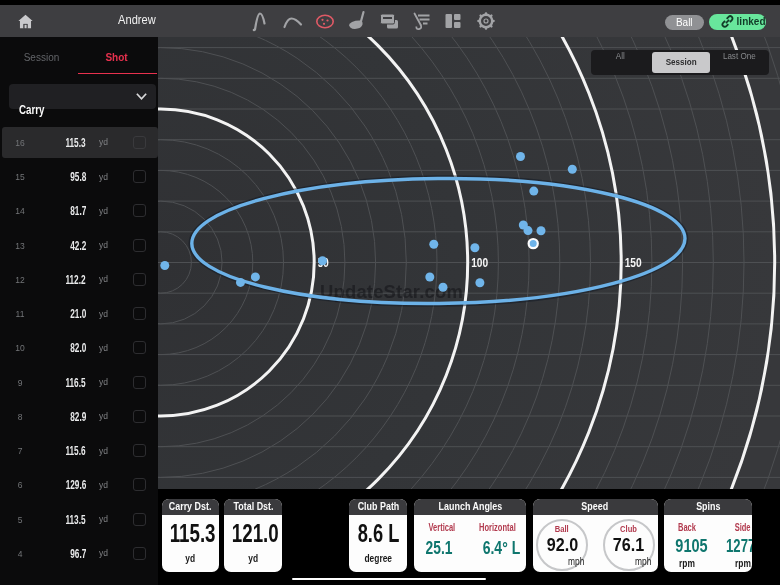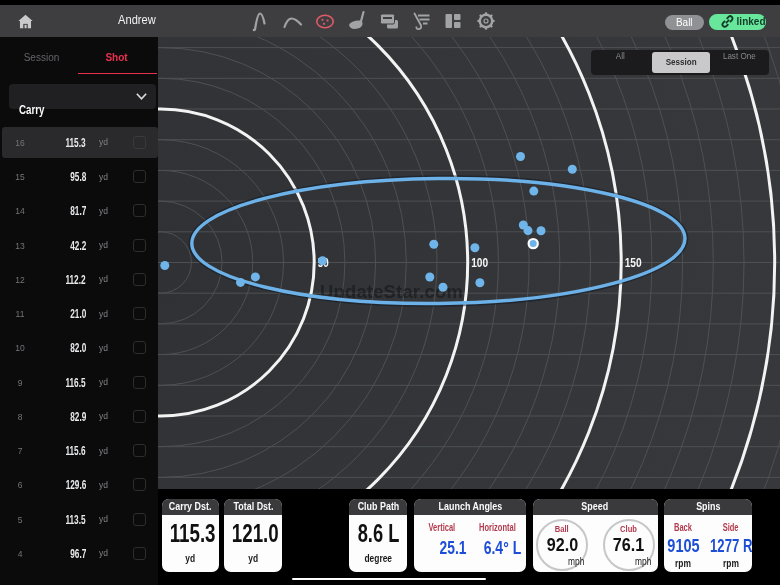--- a/index.html
+++ b/index.html
@@ -50,21 +50,21 @@
 
 #bottom { position:absolute; left:158px; top:489px; width:622px; height:96px; background:#000; }
 .card { position:absolute; top:499px; height:73px; background:#fdfdfd; border-radius:7px; overflow:hidden; }
 .chead { height:15.5px; background:#3a3a3d; color:#fbfbfb; font-size:10.5px; font-weight:bold;
   text-align:center; line-height:14px; }
 .cval { text-align:center; color:#111; font-weight:bold; font-size:25px; line-height:29px; margin-top:4px; }
 .cunit { text-align:center; color:#1a1a1a; font-size:10.5px; font-weight:bold; margin-top:4px; }
 .subcols { display:flex; }
 .subcols > div { flex:1; }
 .slbl { text-align:center; color:#b23a4e; font-size:10px; font-weight:bold; margin-top:7px; }
-.snum { text-align:right; color:#1d4ed8; font-weight:bold; font-size:17.5px; line-height:17px; margin-top:5px; }
+.snum { text-align:left; color:#0f766e; font-weight:bold; font-size:17.5px; line-height:17px; margin-top:5px;padding-left:8px; }
 .circ { position:absolute; top:518.8px; width:52.5px; height:52.5px; border:2px solid #c6c7c9; border-radius:50%; }
 .circ .l1 { text-align:center; color:#b23a4e; font-size:9.5px; font-weight:bold; margin-top:2.5px; }
 .circ .l2 { text-align:center; color:#111; font-size:19px; font-weight:bold; margin-top:0px; }
 .circ .l3 { text-align:right; color:#1a1a1a; font-size:10.5px; margin-top:-1px; }
 #homebar { position:absolute; left:292px; top:577.5px; width:194px; height:2.6px; background:#fefefe; border-radius:2px; }
 </style></head>
 <body>
 <div id="app">
 <div id="topbar">
   <svg id="home" width="19" height="19" viewBox="0 0 24 24">

